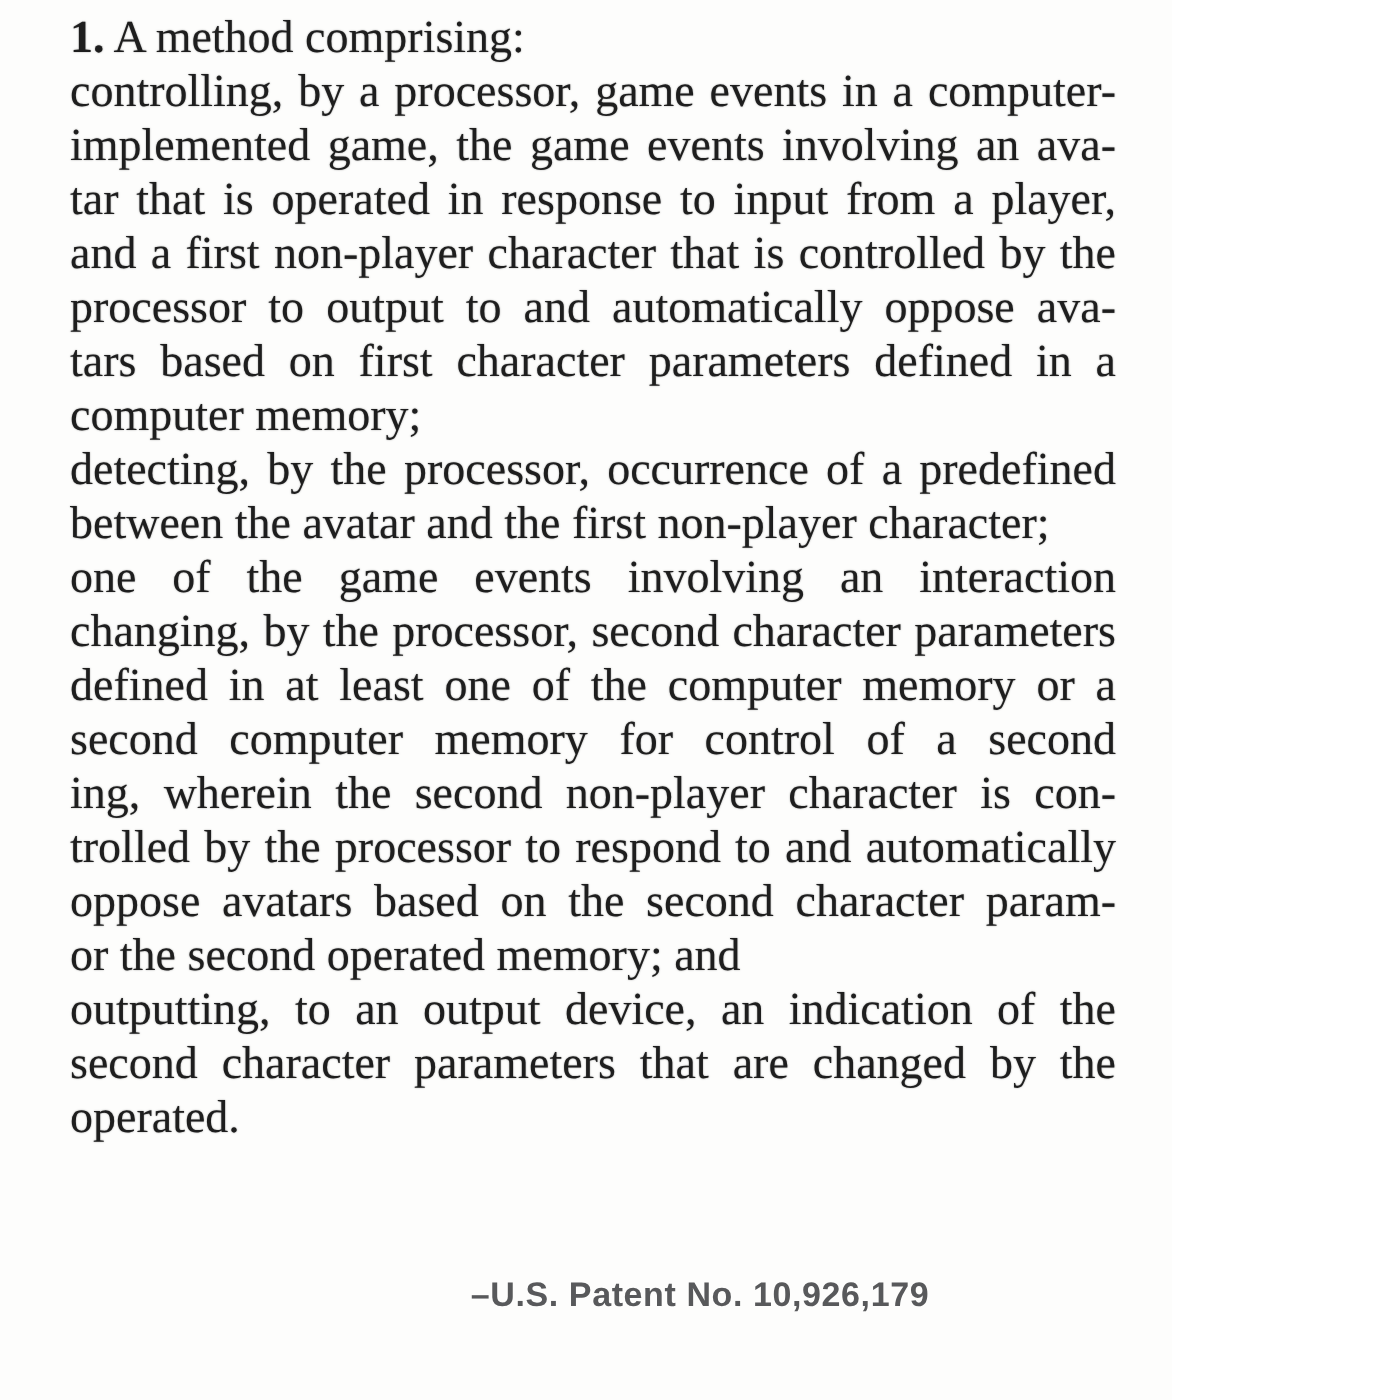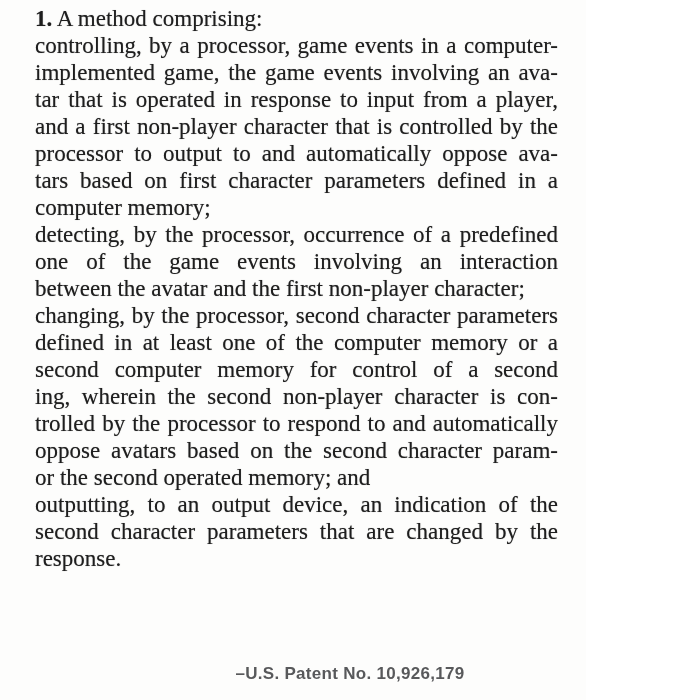--- a/index.html
+++ b/index.html
@@ -40,21 +40,21 @@
     text-align: justify;
     text-align-last: justify;
   }
   .claim-line.cont {
   }
   .claim-line.last {
     text-align-last: left;
   }
   .attribution {
     position: absolute;
-    top: 662px;
+    top: 636px;
     left: 0;
     width: 700px;
     text-align: center;
     font-family: "Liberation Sans", "DejaVu Sans", sans-serif;
     font-weight: bold;
     font-size: 17px;
     line-height: 24px;
     letter-spacing: 0.3px;
     color: #58595b;
   }
@@ -73,35 +73,35 @@
           <div class="claim-line">controlling, by a processor, game events in a computer-</div>
           <div class="claim-line cont">implemented game, the game events involving an ava-</div>
           <div class="claim-line cont">tar that is operated in response to input from a player,</div>
           <div class="claim-line cont">and a first non-player character that is controlled by the</div>
           <div class="claim-line cont">processor to output to and automatically oppose ava-</div>
           <div class="claim-line cont">tars based on first character parameters defined in a</div>
           <div class="claim-line cont last">computer memory;</div>
         </div>
         <div class="claim-para">
           <div class="claim-line">detecting, by the processor, occurrence of a predefined</div>
+          <div class="claim-line cont last">between the avatar and the first non-player character;</div>
           <div class="claim-line cont">one of the game events involving an interaction</div>
-          <div class="claim-line cont last">between the avatar and the first non-player character;</div>
         </div>
         <div class="claim-para">
           <div class="claim-line">changing, by the processor, second character parameters</div>
           <div class="claim-line cont">defined in at least one of the computer memory or a</div>
           <div class="claim-line cont">second computer memory for control of a second</div>
           <div class="claim-line cont">ing, wherein the second non-player character is con-</div>
           <div class="claim-line cont">trolled by the processor to respond to and automatically</div>
           <div class="claim-line cont">oppose avatars based on the second character param-</div>
           <div class="claim-line cont last">or the second operated memory; and</div>
         </div>
         <div class="claim-para">
           <div class="claim-line">outputting, to an output device, an indication of the</div>
           <div class="claim-line cont">second character parameters that are changed by the</div>
-          <div class="claim-line cont last">response.</div>
+          <div class="claim-line cont last">operated.</div>
         </div>
       </div>
   </div>
 
   <div class="attribution">–U.S. Patent No. 10,926,179</div>
 
 </div>
 
 </body></html>

